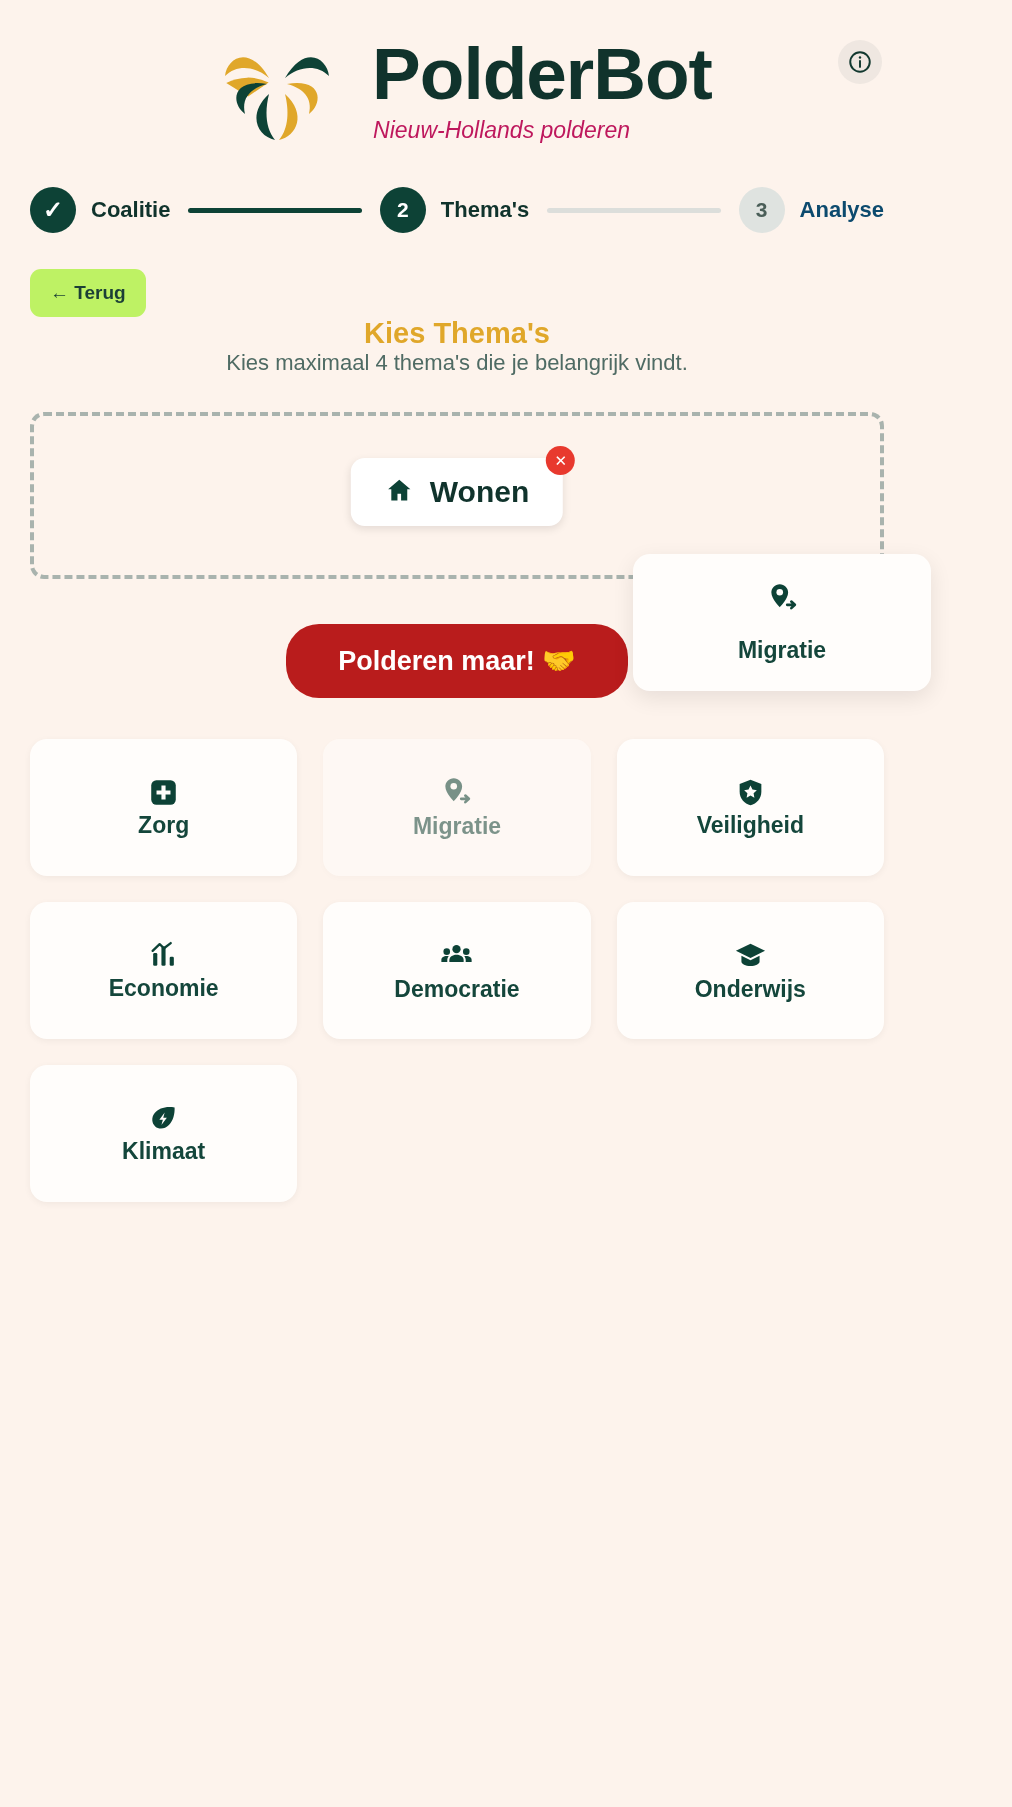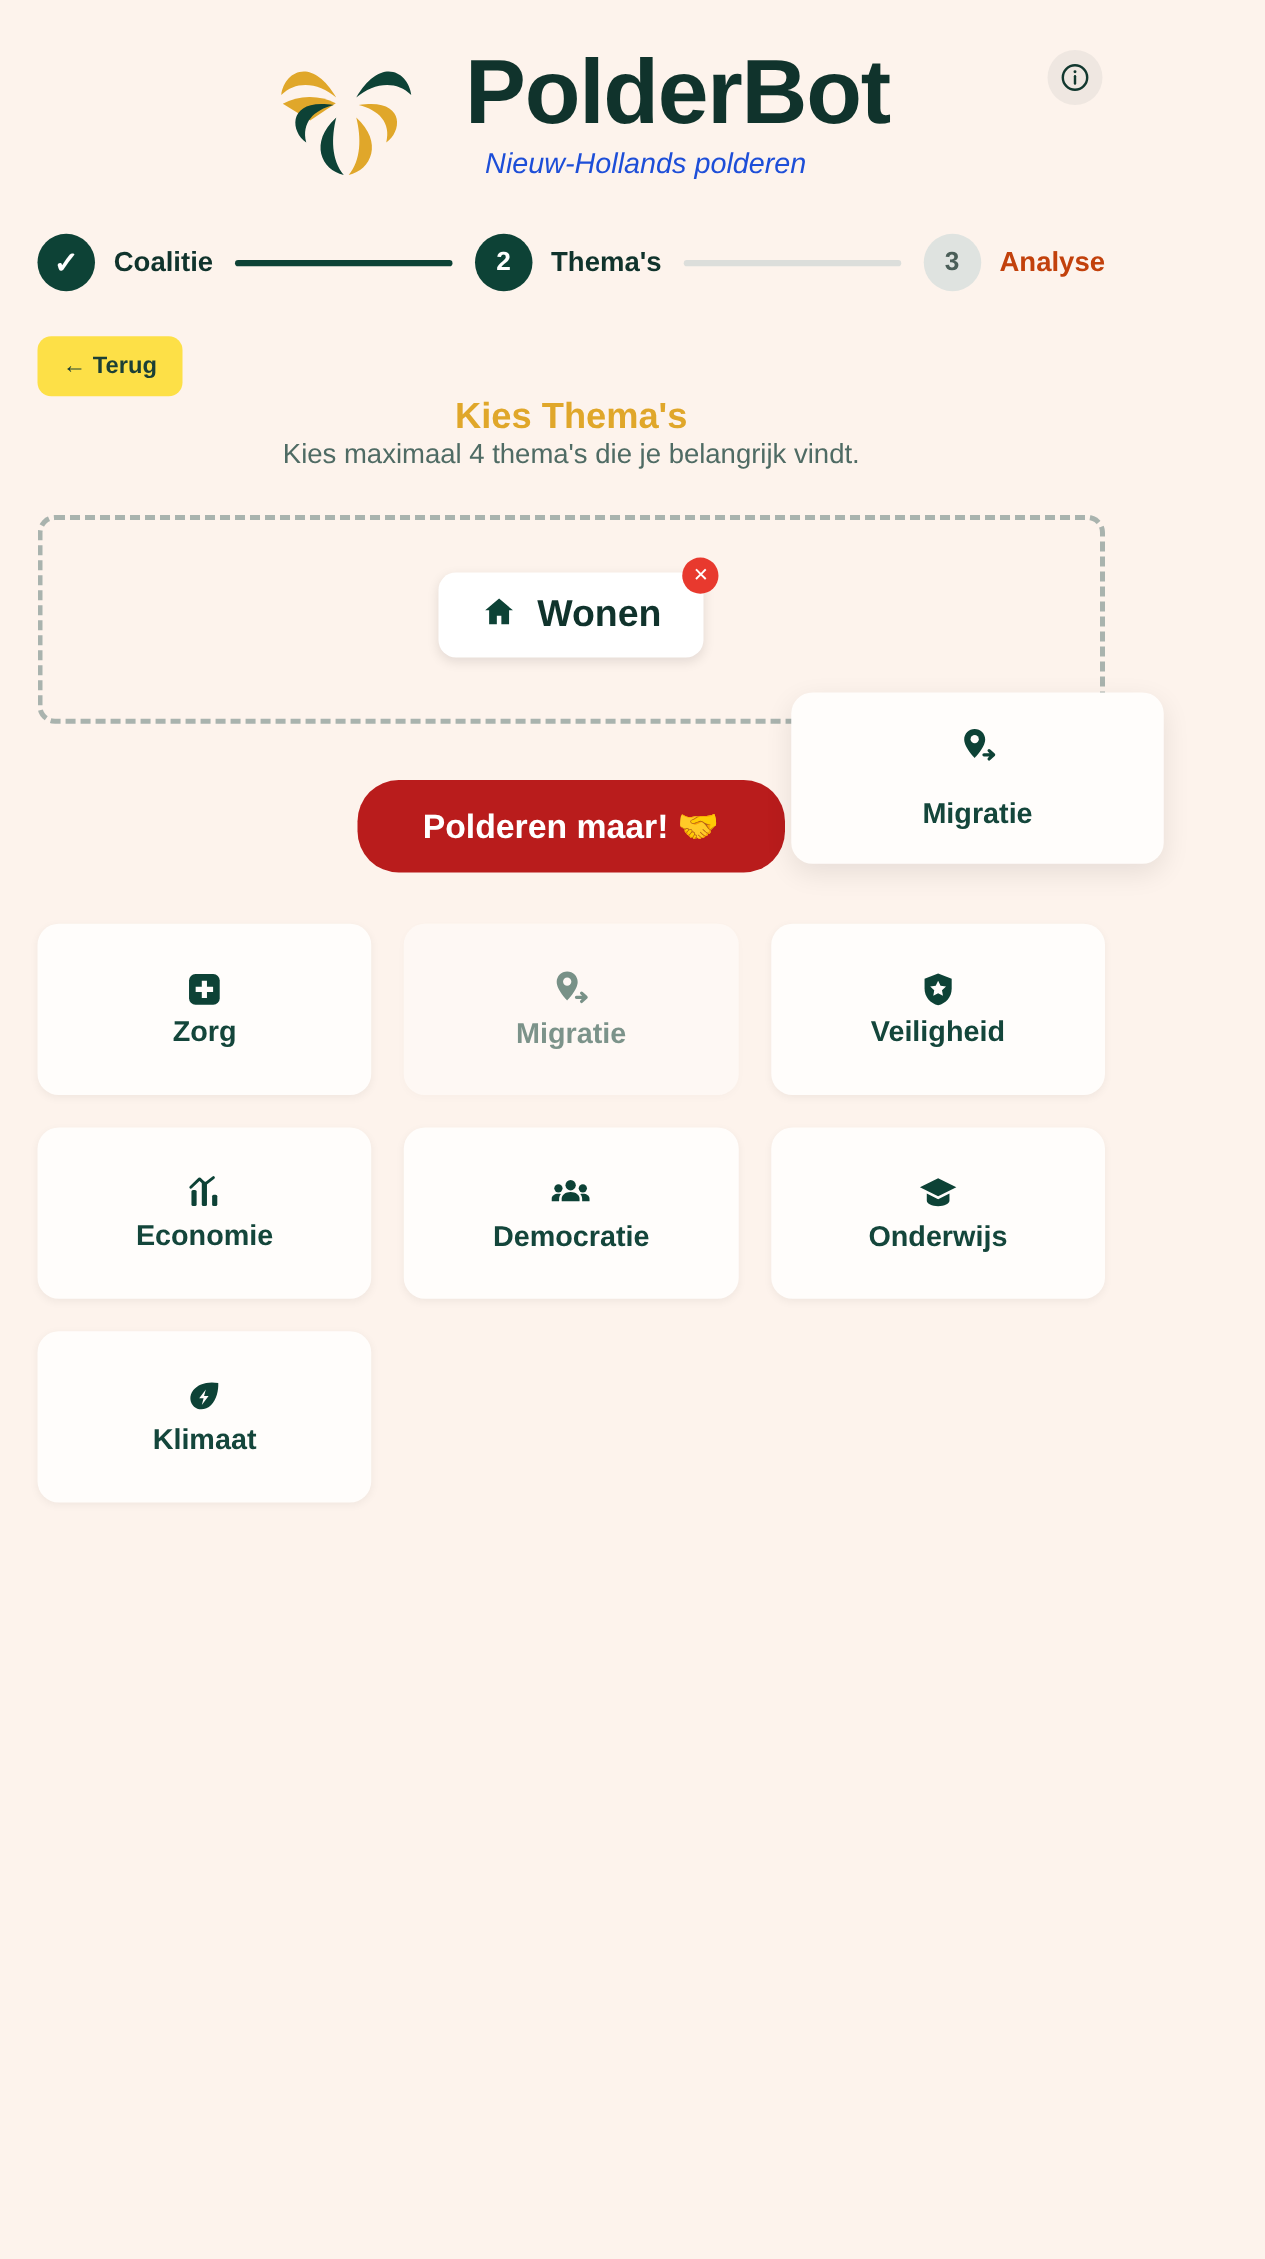--- a/index.html
+++ b/index.html
@@ -69,23 +69,23 @@
   .brand {
     font-size: 73px;
     font-weight: bold;
     letter-spacing: -1px;
     line-height: 0.96;
     color: #10332c;
   }
   .tagline {
     font-size: 23px;
     font-style: italic;
-    color: #1d4ed8;
+    color: #be185d;
     margin-top: 8px;
-    margin-left: 16px;
+    margin-left: 1px;
   }
 
   
   .stepper {
     margin-top: 36px;
     display: flex;
     align-items: center;
     padding: 0 30px;
   }
   .step {
@@ -106,34 +106,34 @@
     flex: none;
   }
   .step-circle.done { background: #0d4236; color: #ffffff; font-size: 24px; }
   .step-circle.active { background: #0d4236; color: #ffffff; }
   .step-circle.idle { background: #dfe3e0; color: #4a5e58; }
   .step-label {
     font-size: 22px;
     font-weight: bold;
     color: #10332c;
   }
-  .step-label.muted { color: #c2410c; }
+  .step-label.muted { color: #0c4a6e; }
   .step-line {
     flex: 1 1 auto;
     height: 5px;
     border-radius: 3px;
     margin: 0 18px;
   }
   .step-line.filled { background: #0d4236; }
   .step-line.empty { background: #dcdedb; }
 
   
   .back-row { padding: 0 30px; margin-top: 36px; }
   .back-btn {
-    background: #fde047;
+    background: #bef264;
     border: none;
     border-radius: 11px;
     padding: 13px 20px;
     font-size: 19px;
     font-weight: bold;
     color: #1b3f36;
     cursor: pointer;
     font-family: "Liberation Sans", sans-serif;
   }
 

